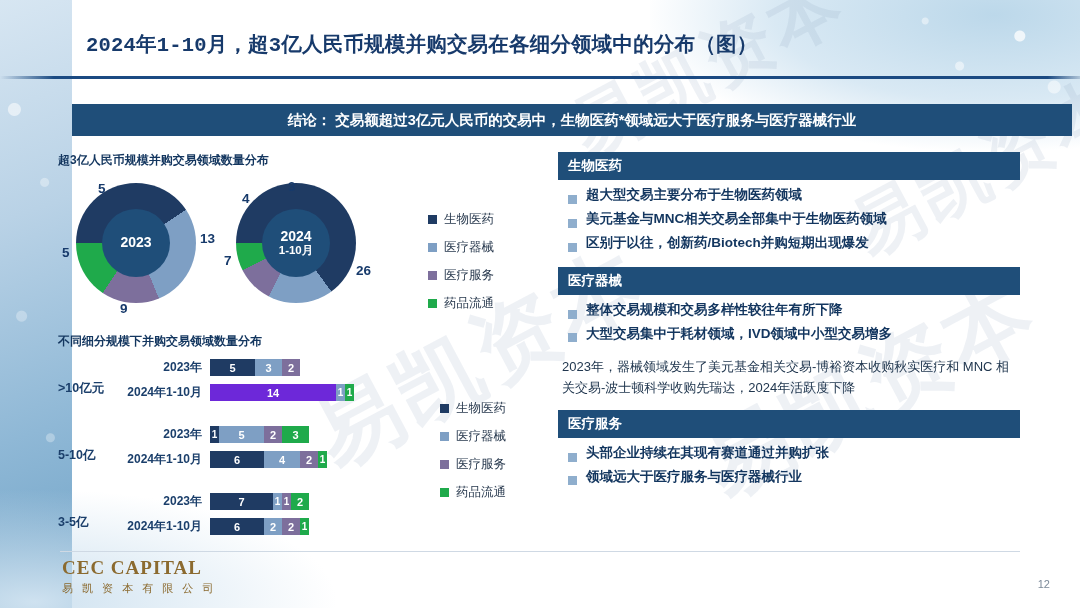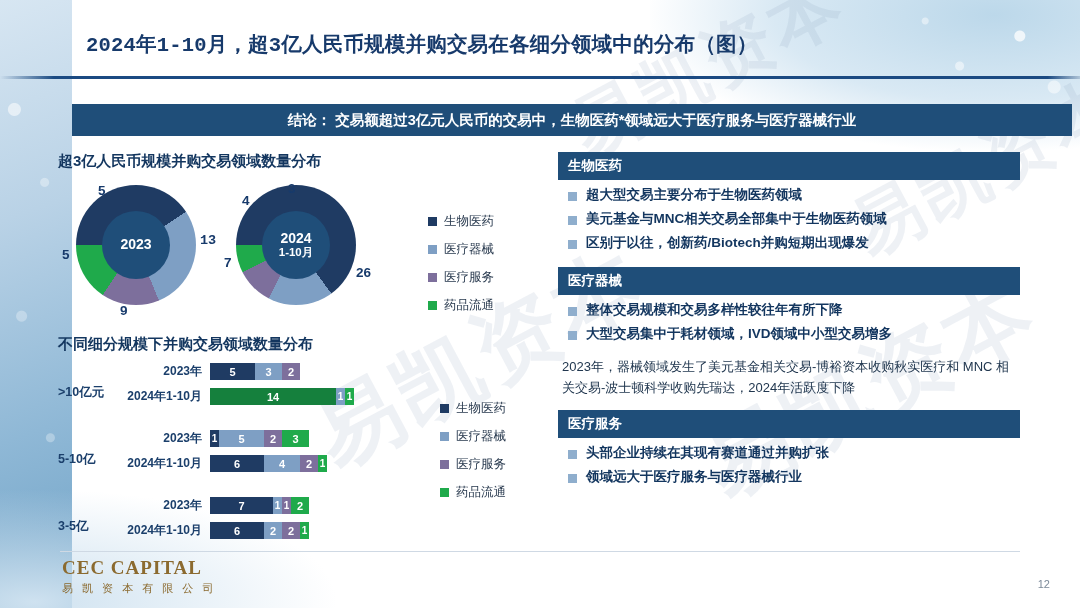--- a/index.html
+++ b/index.html
@@ -76,21 +76,21 @@
     background: #1f4e79;
     display: flex; align-items: center; justify-content: center;
     color: #fff; font-size: 14.5px; font-weight: 700;
   }
 
   
   .left-panel { position: absolute; left: 58px; top: 152px; width: 490px; height: 390px; }
   .right-panel { position: absolute; left: 558px; top: 152px; width: 462px; height: 390px; }
 
   .sec-h {
-    font-size: 15px; font-weight: 700; color: #13365f;
+    font-size: 12px; font-weight: 700; color: #13365f;
   }
 
   
   .donut-row { position: relative; height: 140px; margin-top: 14px; }
   .donut { position: absolute; top: 0; }
   .donut .center {
     position: absolute; left: 0; top: 0; width: 100%; height: 100%;
     display: flex; flex-direction: column; align-items: center; justify-content: center;
     color: #fff; font-weight: 700; line-height: 1.1; text-align: center;
   }
@@ -116,21 +116,21 @@
   .track { position: relative; height: 17px; flex: 1; }
   .seg { position: absolute; top: 0; height: 17px; display: flex; align-items: center; justify-content: center;
          color: #fff; font-size: 11px; font-weight: 700; }
 
   
   .block-h {
     background: #1f4e79; color: #fff; font-size: 13.5px; font-weight: 700;
     padding: 5px 10px;
   }
   .bullets { padding: 7px 4px 2px 6px; }
-  .bullet { display: flex; align-items: flex-start; margin-bottom: 7px; }
+  .bullet { display: flex; align-items: flex-end; margin-bottom: 7px; }
   .bullet .bq { width: 9px; height: 9px; background: #8faecd; margin: 5px 9px 0 4px; flex: none; }
   .bullet .bt { font-size: 13.5px; font-weight: 700; color: #13365f; line-height: 1.25; }
   .para { font-size: 13px; color: #21374f; line-height: 1.55; padding: 6px 4px 0 4px; }
 
   
   .footer-rule { position: absolute; left: 60px; bottom: 56px; width: 960px; height: 1px; background: #cfd9e4; }
   .logo { position: absolute; left: 62px; bottom: 12px; }
   .logo .l1 { font-family: "Liberation Serif", serif; font-size: 19px; letter-spacing: 1px; color: #8b6a2f; font-weight: 700;}
   .logo .l2 { font-size: 11px; letter-spacing: 3px; color: #8b6a2f; margin-top: 2px; }
   .pageno { position: absolute; right: 30px; bottom: 18px; font-size: 11px; color: #7c8a99; }
@@ -169,21 +169,21 @@
                   background:
                     conic-gradient(from -90deg,
                       #1f3b63 0 146.25deg,
                       #7e9fc4 146.25deg 247.5deg,
                       #7d6f9c 247.5deg 303.75deg,
                       #1faa4b 303.75deg 360deg);">
         <div style="position:absolute; left:26px; top:26px; width:68px; height:68px; border-radius:50%; background:#1f4e79;"></div>
         <div class="center">
           <span class="y">2023</span>
         </div>
-        <div class="dlabel" style="left:124px; top:48px;font-family:Liberation Mono, monospace;">13</div>
+        <div class="dlabel" style="left:124px; top:48px;">13</div>
         <div class="dlabel" style="left:44px; top:118px;">9</div>
         <div class="dlabel" style="left:-14px; top:62px;">5</div>
         <div class="dlabel" style="left:22px; top:-2px;">5</div>
       </div>
 
       <div class="donut" style="left:178px; width:120px; height:120px;
                   border-radius:50%;
                   background:
                     conic-gradient(from -90deg,
                       #1f3b63 0 234deg,
@@ -230,21 +230,21 @@
           <div class="rl">2023年</div>
           <div class="track">
             <div class="seg" style="left:0px;  width:45px; background:#1f3b63;">5</div>
             <div class="seg" style="left:45px; width:27px; background:#7e9fc4;">3</div>
             <div class="seg" style="left:72px; width:18px; background:#7d6f9c;">2</div>
           </div>
         </div>
         <div class="brow">
           <div class="rl">2024年1-10月</div>
           <div class="track">
-            <div class="seg" style="left:0px;   width:126px; background:#15803d;">14</div>
+            <div class="seg" style="left:0px;   width:126px; background:#6d28d9;">14</div>
             <div class="seg" style="left:126px; width:9px;  background:#7e9fc4; font-size:10px;">1</div>
             <div class="seg" style="left:135px; width:9px;  background:#1faa4b; font-size:10px;">1</div>
           </div>
         </div>
       </div>
     </div>
 
     <div class="bargroup" style="height:58px;">
       <div class="grp-label">5-10亿</div>
       <div class="rows">

